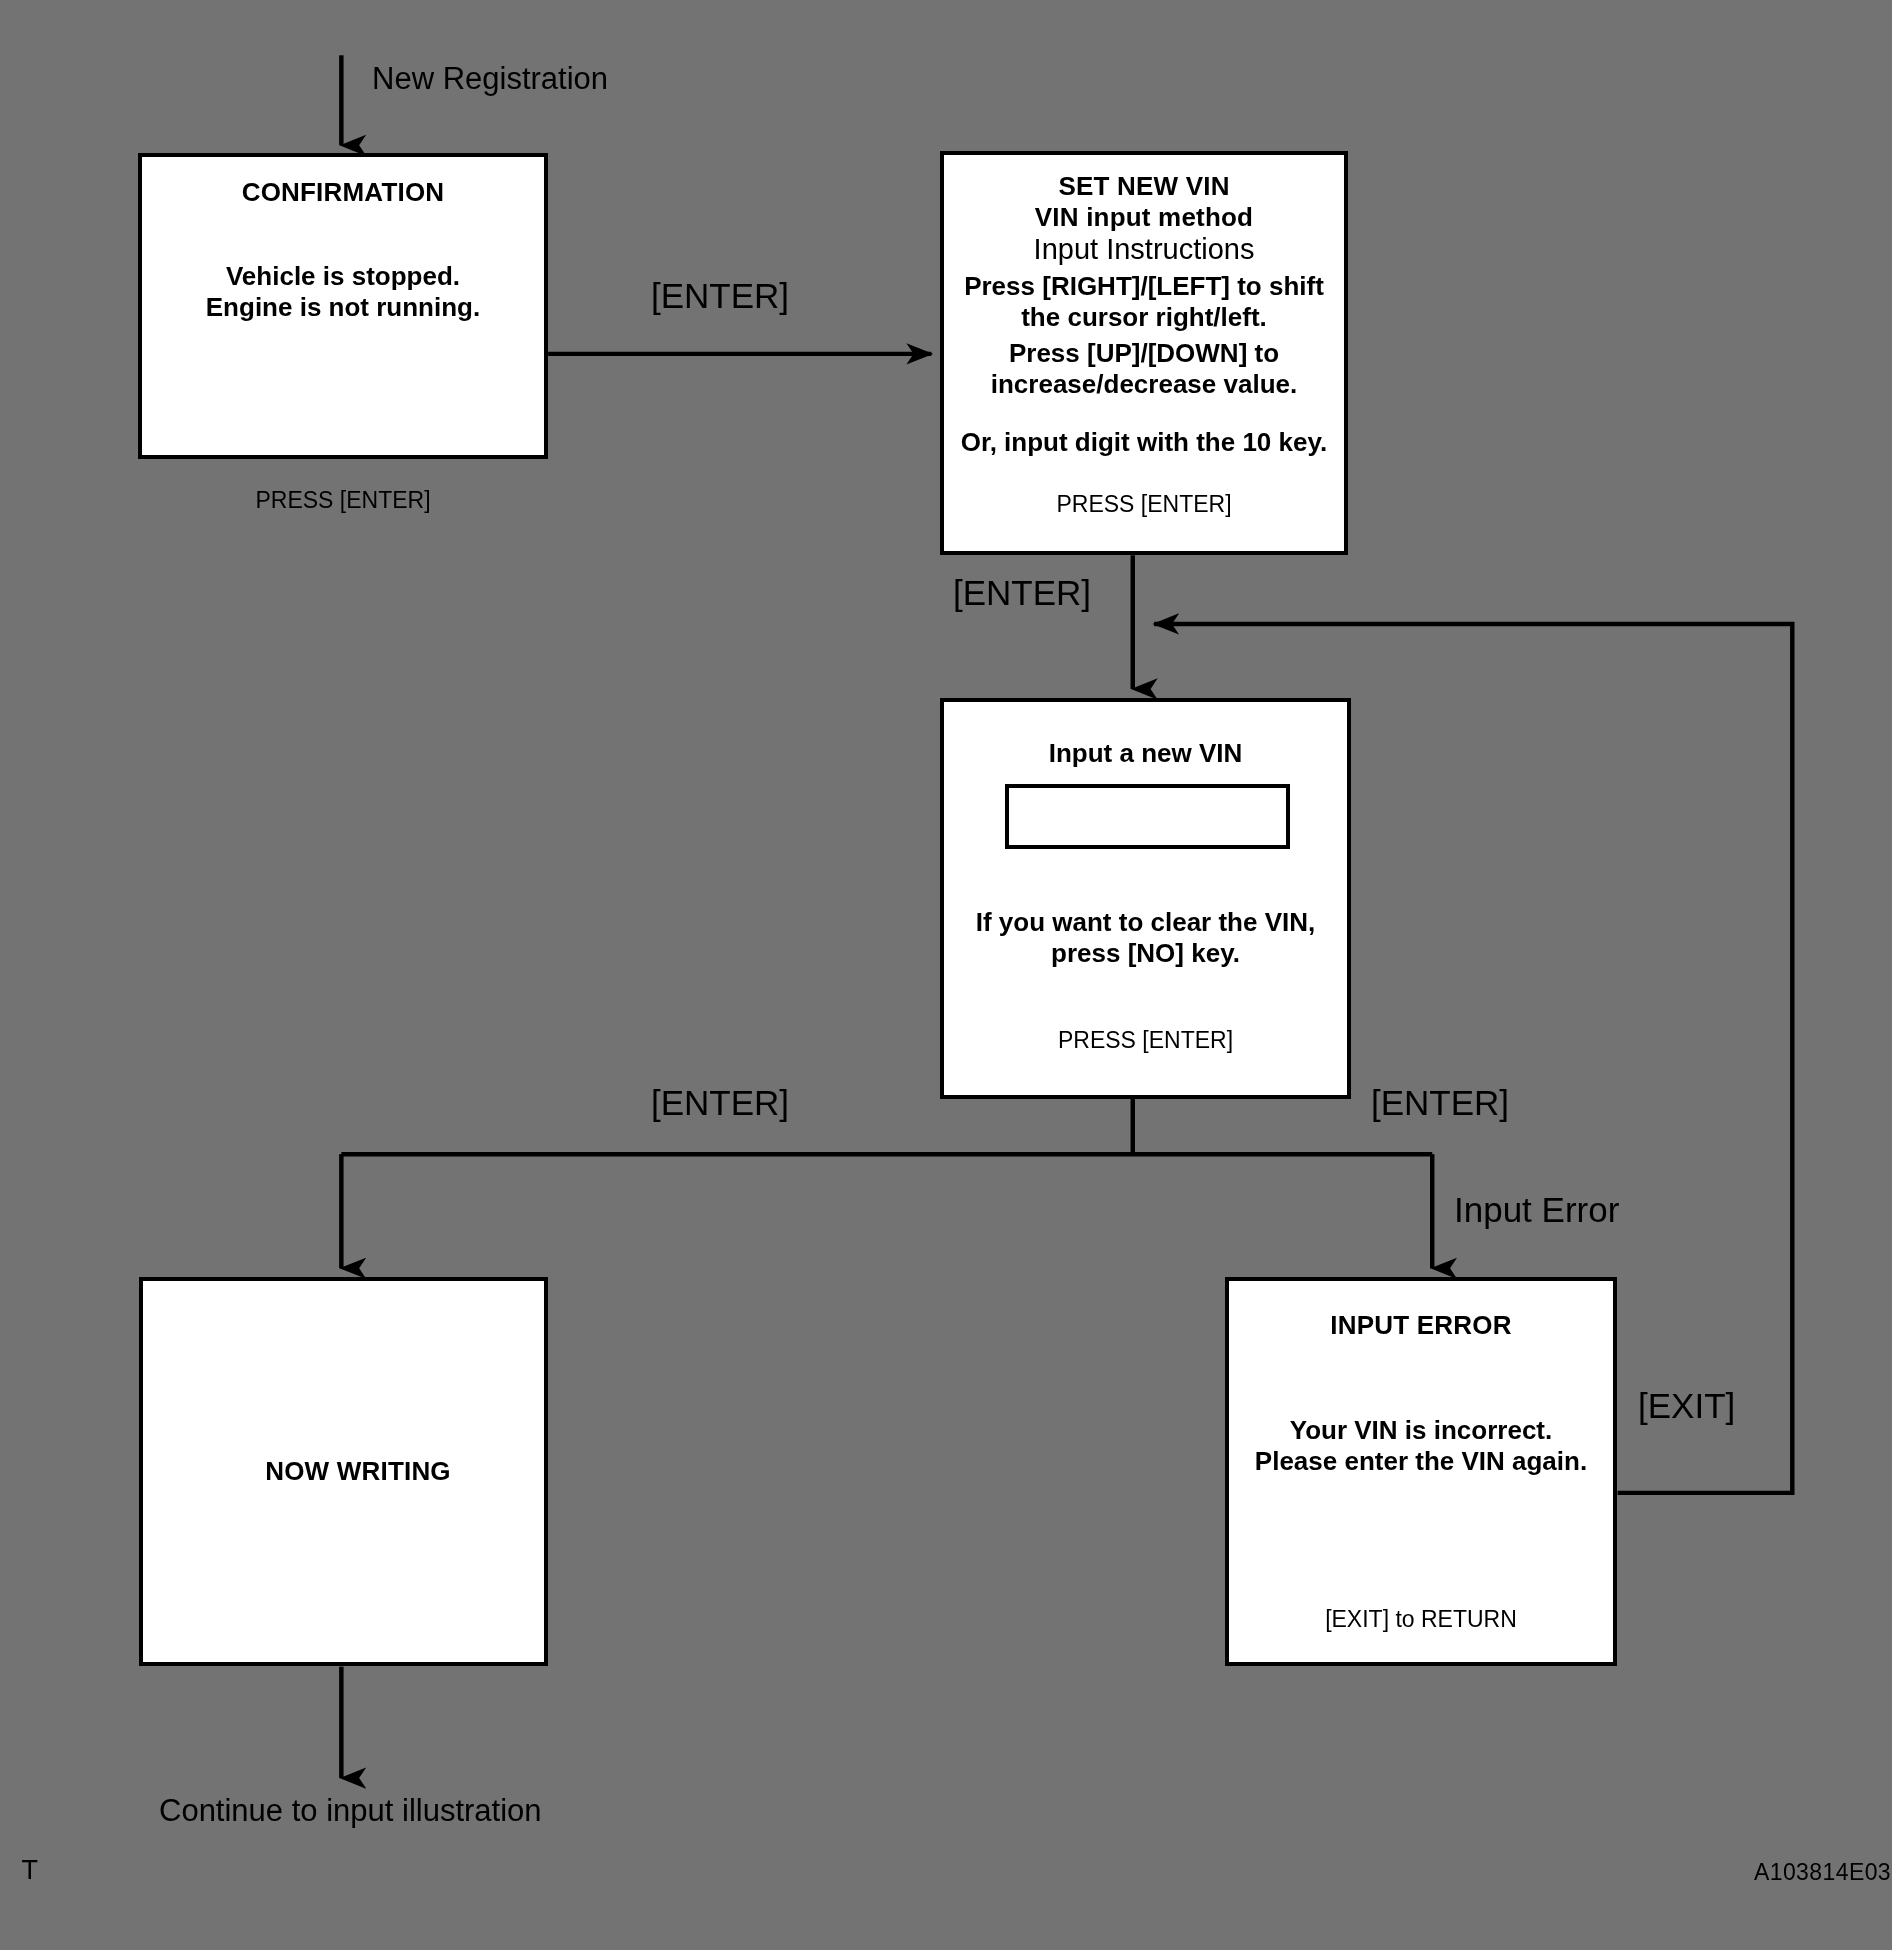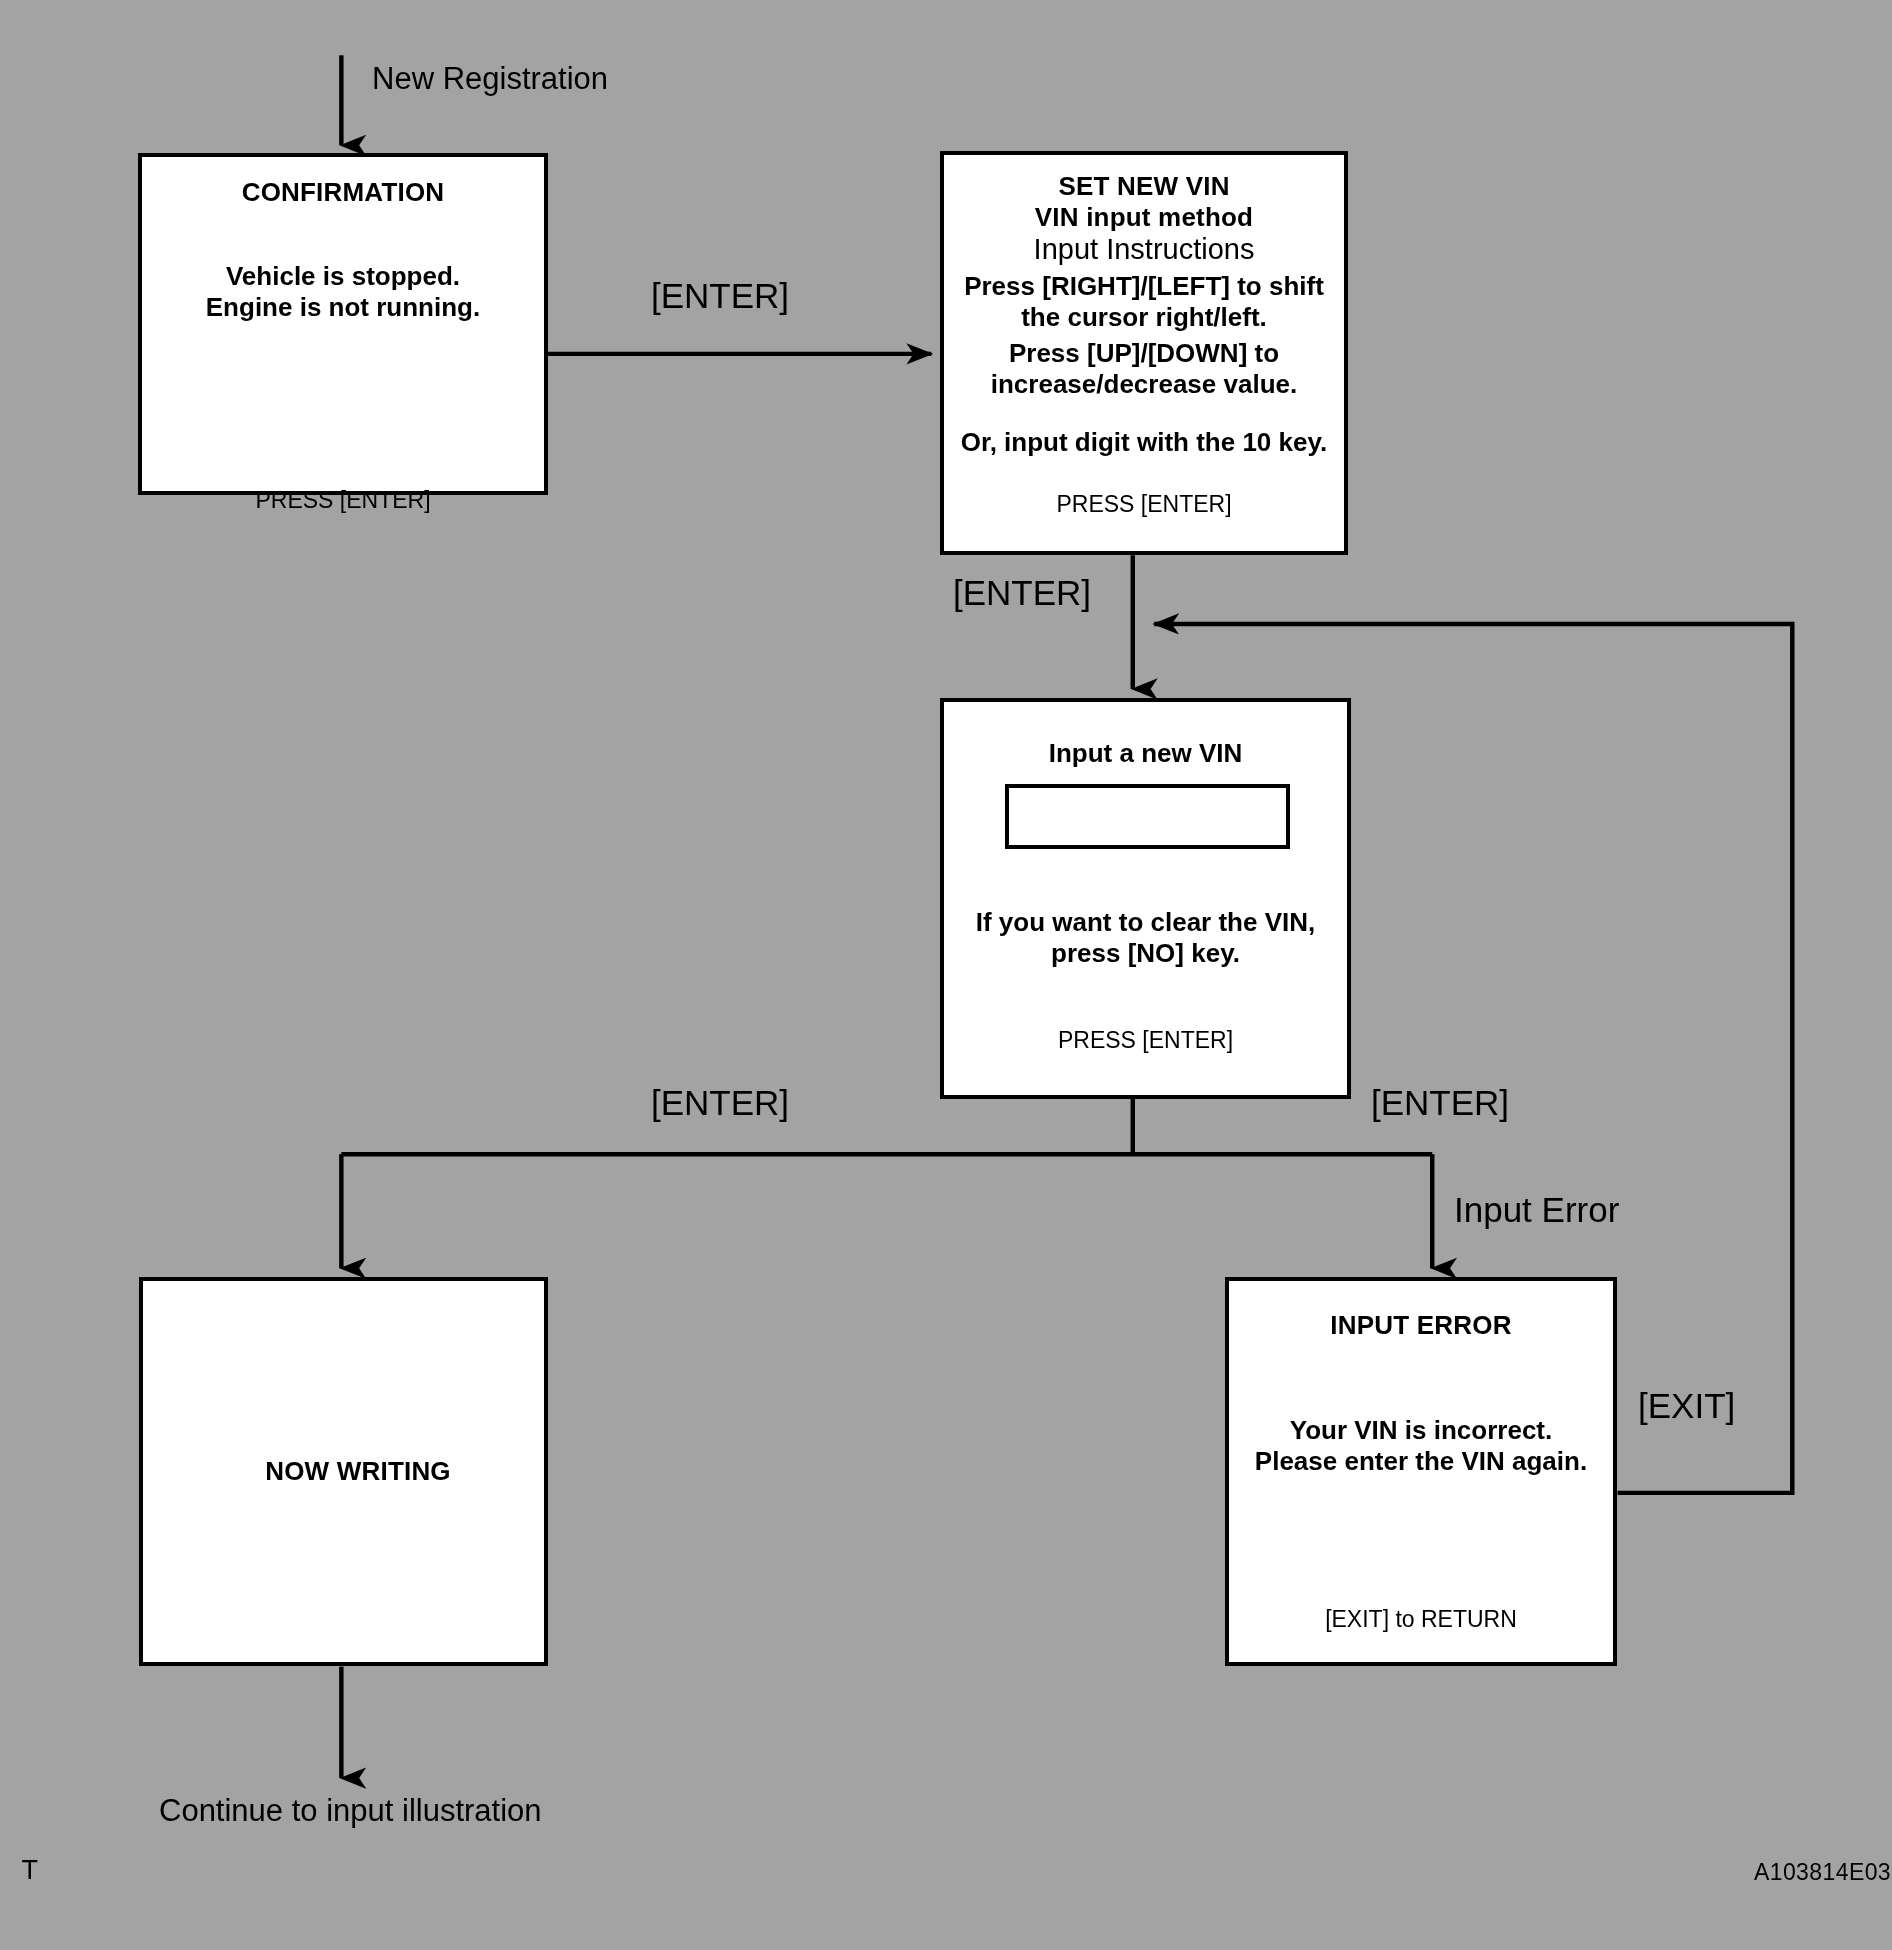--- a/index.html
+++ b/index.html
@@ -4,21 +4,21 @@
 <style>
   html, body {
     margin: 0;
     padding: 0;
     background: #ffffff;
   }
   #page {
     position: relative;
     width: 1893px;
     height: 1951px;
-    background: #a3a3a3;
+    background: #737373;
     font-family: "Liberation Sans", sans-serif;
     overflow: hidden;
   }
   svg.flow {
     position: absolute;
     left: 0; top: 0;
     width: 1893px;
     height: 1951px;
   }
   .node-box {
@@ -125,21 +125,21 @@
       <path d="M383,1295 L383,1423" marker-end="url(#arrowDown)"></path>
 
       <path d="M1607,1295 L1607,1423" marker-end="url(#arrowDown)"></path>
 
       <path d="M383,1870 L383,1995" marker-end="url(#arrowDown)"></path>
     </g>
   </svg>
 
   <div class="free-label" style="left:372px; top:61px;">New Registration</div>
 
-  <div class="node-box" style="left:138px; top:153px; width:410px; height:342px;">
+  <div class="node-box" style="left:138px; top:153px; width:410px; height:306px;">
     <div class="node-inner scr-title" style="top:19.6px;">CONFIRMATION</div>
     <div class="node-inner scr-body" style="top:104px;">Vehicle is stopped.</div>
     <div class="node-inner scr-body" style="top:135px;">Engine is not running.</div>
     <div class="node-inner scr-footer" style="top:330px;">PRESS [ENTER]</div>
   </div>
 
   <div class="node-box" style="left:940px; top:151px; width:408px; height:404px;">
     <div class="node-inner scr-title" style="top:16px;">SET NEW VIN</div>
     <div class="node-inner scr-title" style="top:47px;">VIN input method</div>
     <div class="node-inner scr-plain" style="top:78px;">Input Instructions</div>

